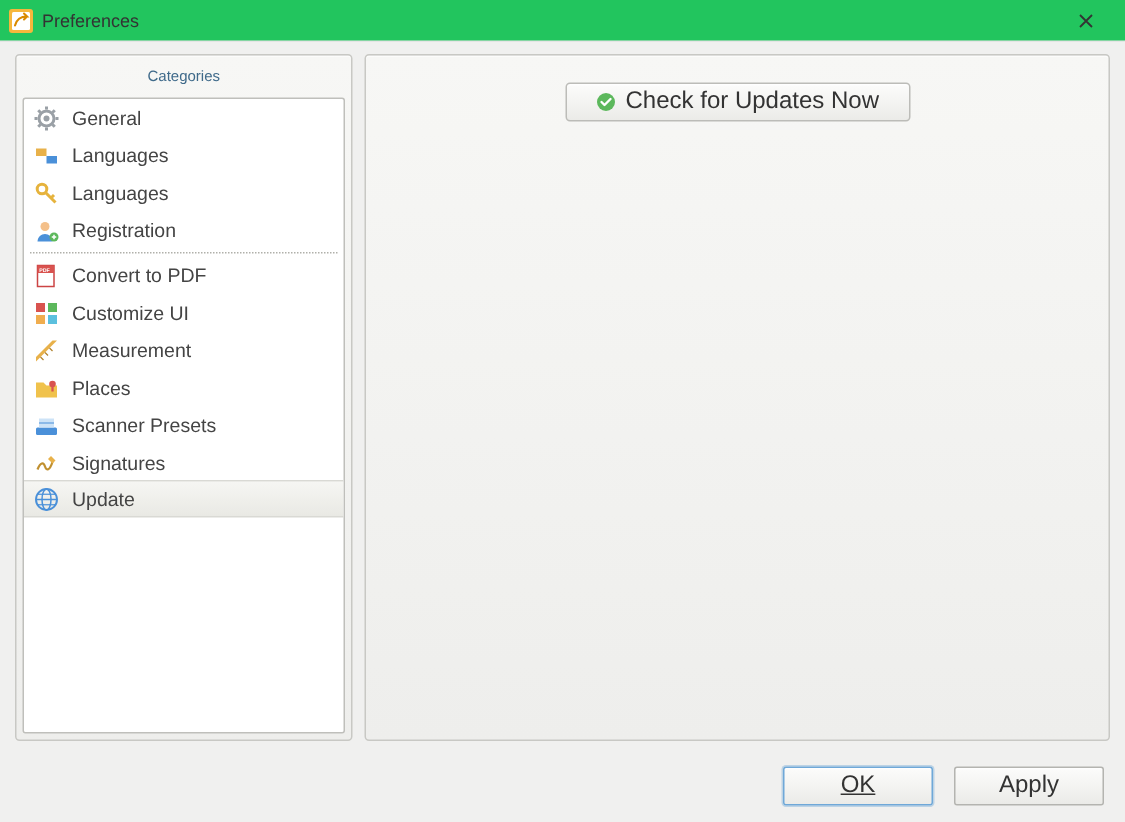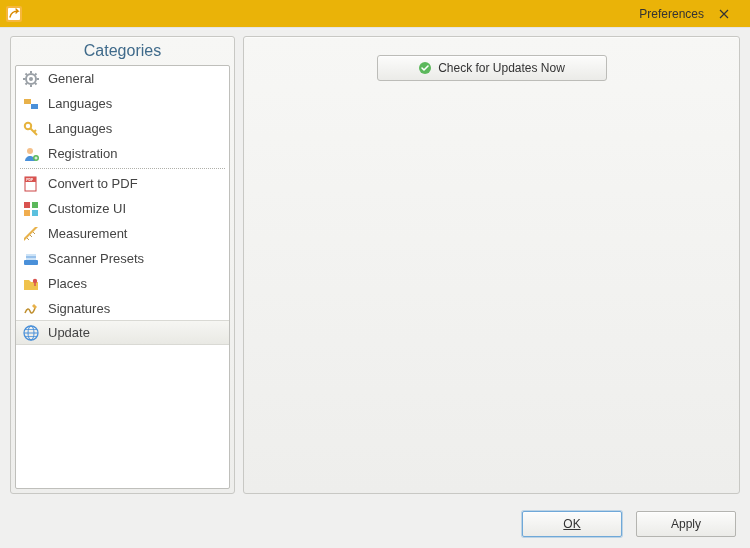--- a/index.html
+++ b/index.html
@@ -10,23 +10,22 @@
     font-size: 12px;
     background: #fff;
     color: #333;
     overflow: hidden;
   }
   .titlebar {
     height: 28px;
     display: flex;
     align-items: center;
     padding: 0 6px;
-    background: #eab308;
+    background: #22c55e;
     border-bottom: 1px solid #e5e5e5;
-    text-align: right;
   }
   .titlebar .app-icon {
     width: 16px; height: 16px;
     margin-right: 6px;
     display: inline-flex;
   }
   .titlebar .title {
     flex: 1;
     font-size: 12px;
     color: #333;
@@ -58,21 +57,21 @@
     flex-direction: column;
   }
   .panel-left { width: 225px; }
   .panel-right { flex: 1; }
   .panel-header {
     height: 28px;
     display: flex;
     align-items: center;
     justify-content: center;
     gap: 6px;
-    font-size: 16px;
+    font-size: 10px;
     color: #3f6a8a;
     border-bottom: 0;
   }
   .panel-header .hdr-icon {
     width: 18px; height: 18px;
     display: inline-flex;
   }
   .listbox {
     flex: 1;
     margin: 0 4px 4px 4px;
@@ -115,21 +114,21 @@
   .check-btn {
     min-width: 230px;
     height: 26px;
     background: linear-gradient(#fcfcfb, #ebebe8);
     border: 1px solid #bcbcb8;
     border-radius: 3px;
     display: inline-flex;
     align-items: center;
     justify-content: center;
     gap: 6px;
-    font-size: 12px;
+    font-size: 16px;
     color: #333;
     cursor: default;
     box-shadow: inset 0 1px 0 rgba(255,255,255,0.7);
   }
   .check-btn .chk-icon { width: 14px; height: 14px; display: inline-flex; }
   .footer {
     position: absolute;
     left: 0; right: 0; bottom: 0;
     height: 48px;
     display: flex;
@@ -137,21 +136,21 @@
     justify-content: flex-end;
     gap: 14px;
     padding: 0 14px;
   }
   .footer button {
     width: 100px; height: 26px;
     background: linear-gradient(#fcfcfb, #ebebe8);
     border: 1px solid #b4b4b0;
     border-radius: 2px;
     font-family: inherit;
-    font-size: 12px;
+    font-size: 16px;
     color: #333;
     cursor: default;
     box-shadow: inset 0 1px 0 rgba(255,255,255,0.7);
   }
   .footer button.primary {
     border: 1px solid #6fa8d8;
     box-shadow: 0 0 0 1px rgba(111,168,216,0.4), inset 0 1px 0 rgba(255,255,255,0.7);
   }
   .u { text-decoration: underline; }
 </style>
@@ -270,37 +269,37 @@
                 <line x1="8" y1="10" x2="10" y2="12" stroke="#b0822c" stroke-width="0.8"></line>
                 <line x1="11" y1="7" x2="13" y2="9" stroke="#b0822c" stroke-width="0.8"></line>
               </svg>
           </span>
           <span>Measurement</span>
         </div>
 
         <div class="cat-item">
           <span class="cat-icon">
             <svg viewBox="0 0 18 18">
+                <path d="M2 5h5l2 2h7v8H2z" fill="#f0c24c"></path>
+                <circle cx="13" cy="6" r="2.2" fill="#d9534f"></circle>
+                <path d="M13 8l0 3" stroke="#d9534f" stroke-width="1.5"></path>
+              </svg>
+          </span>
+          <span>Places</span>
+        </div>
+
+        <div class="cat-item">
+          <span class="cat-icon">
+            <svg viewBox="0 0 18 18">
                 <rect x="2" y="10" width="14" height="5" rx="1" fill="#4a90d9"></rect>
                 <rect x="4" y="4" width="10" height="6" fill="#cde3f7"></rect>
                 <line x1="4" y1="7" x2="14" y2="7" stroke="#4a90d9" stroke-width="0.8"></line>
               </svg>
           </span>
           <span>Scanner Presets</span>
-        </div>
-
-        <div class="cat-item">
-          <span class="cat-icon">
-            <svg viewBox="0 0 18 18">
-                <path d="M2 5h5l2 2h7v8H2z" fill="#f0c24c"></path>
-                <circle cx="13" cy="6" r="2.2" fill="#d9534f"></circle>
-                <path d="M13 8l0 3" stroke="#d9534f" stroke-width="1.5"></path>
-              </svg>
-          </span>
-          <span>Places</span>
         </div>
 
 
         <div class="cat-item">
           <span class="cat-icon">
             <svg viewBox="0 0 18 18">
                 <path d="M3 13c2-5 4-5 5-2s3 3 5-3" fill="none" stroke="#c09030" stroke-width="1.5"></path>
                 <path d="M12 4l3 3-2 2-3-3z" fill="#e8b14a"></path>
               </svg>
           </span>

